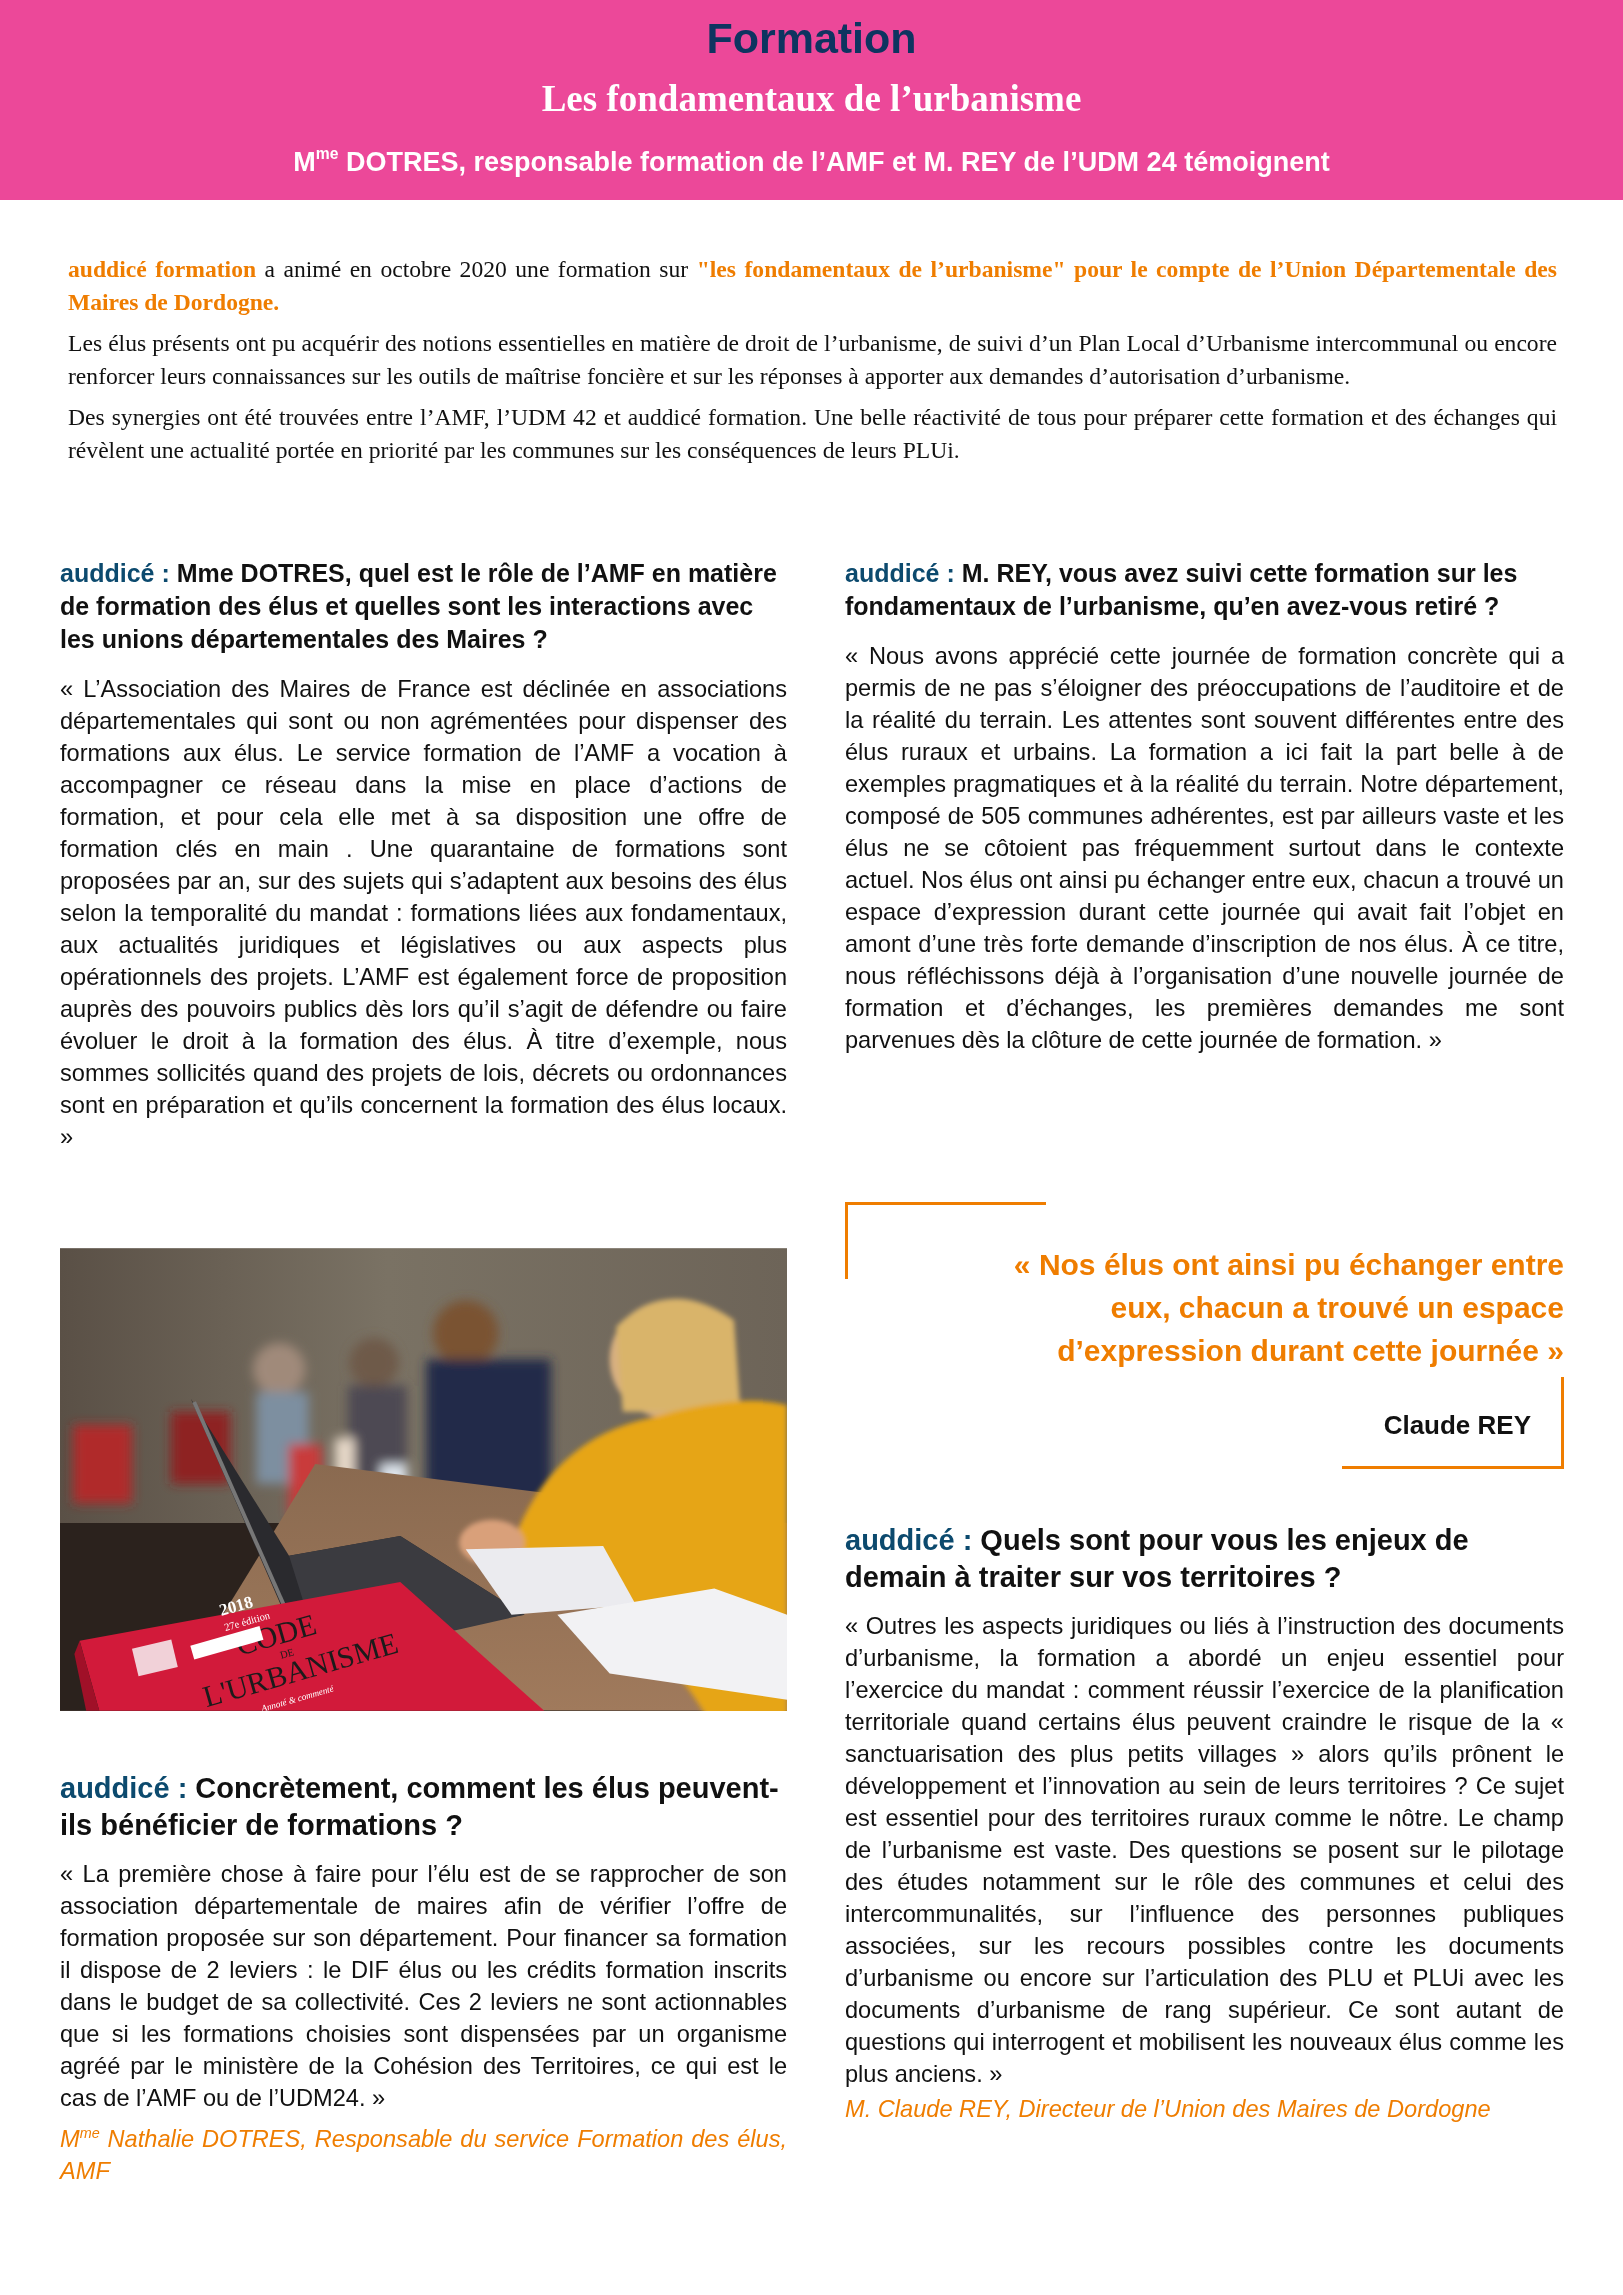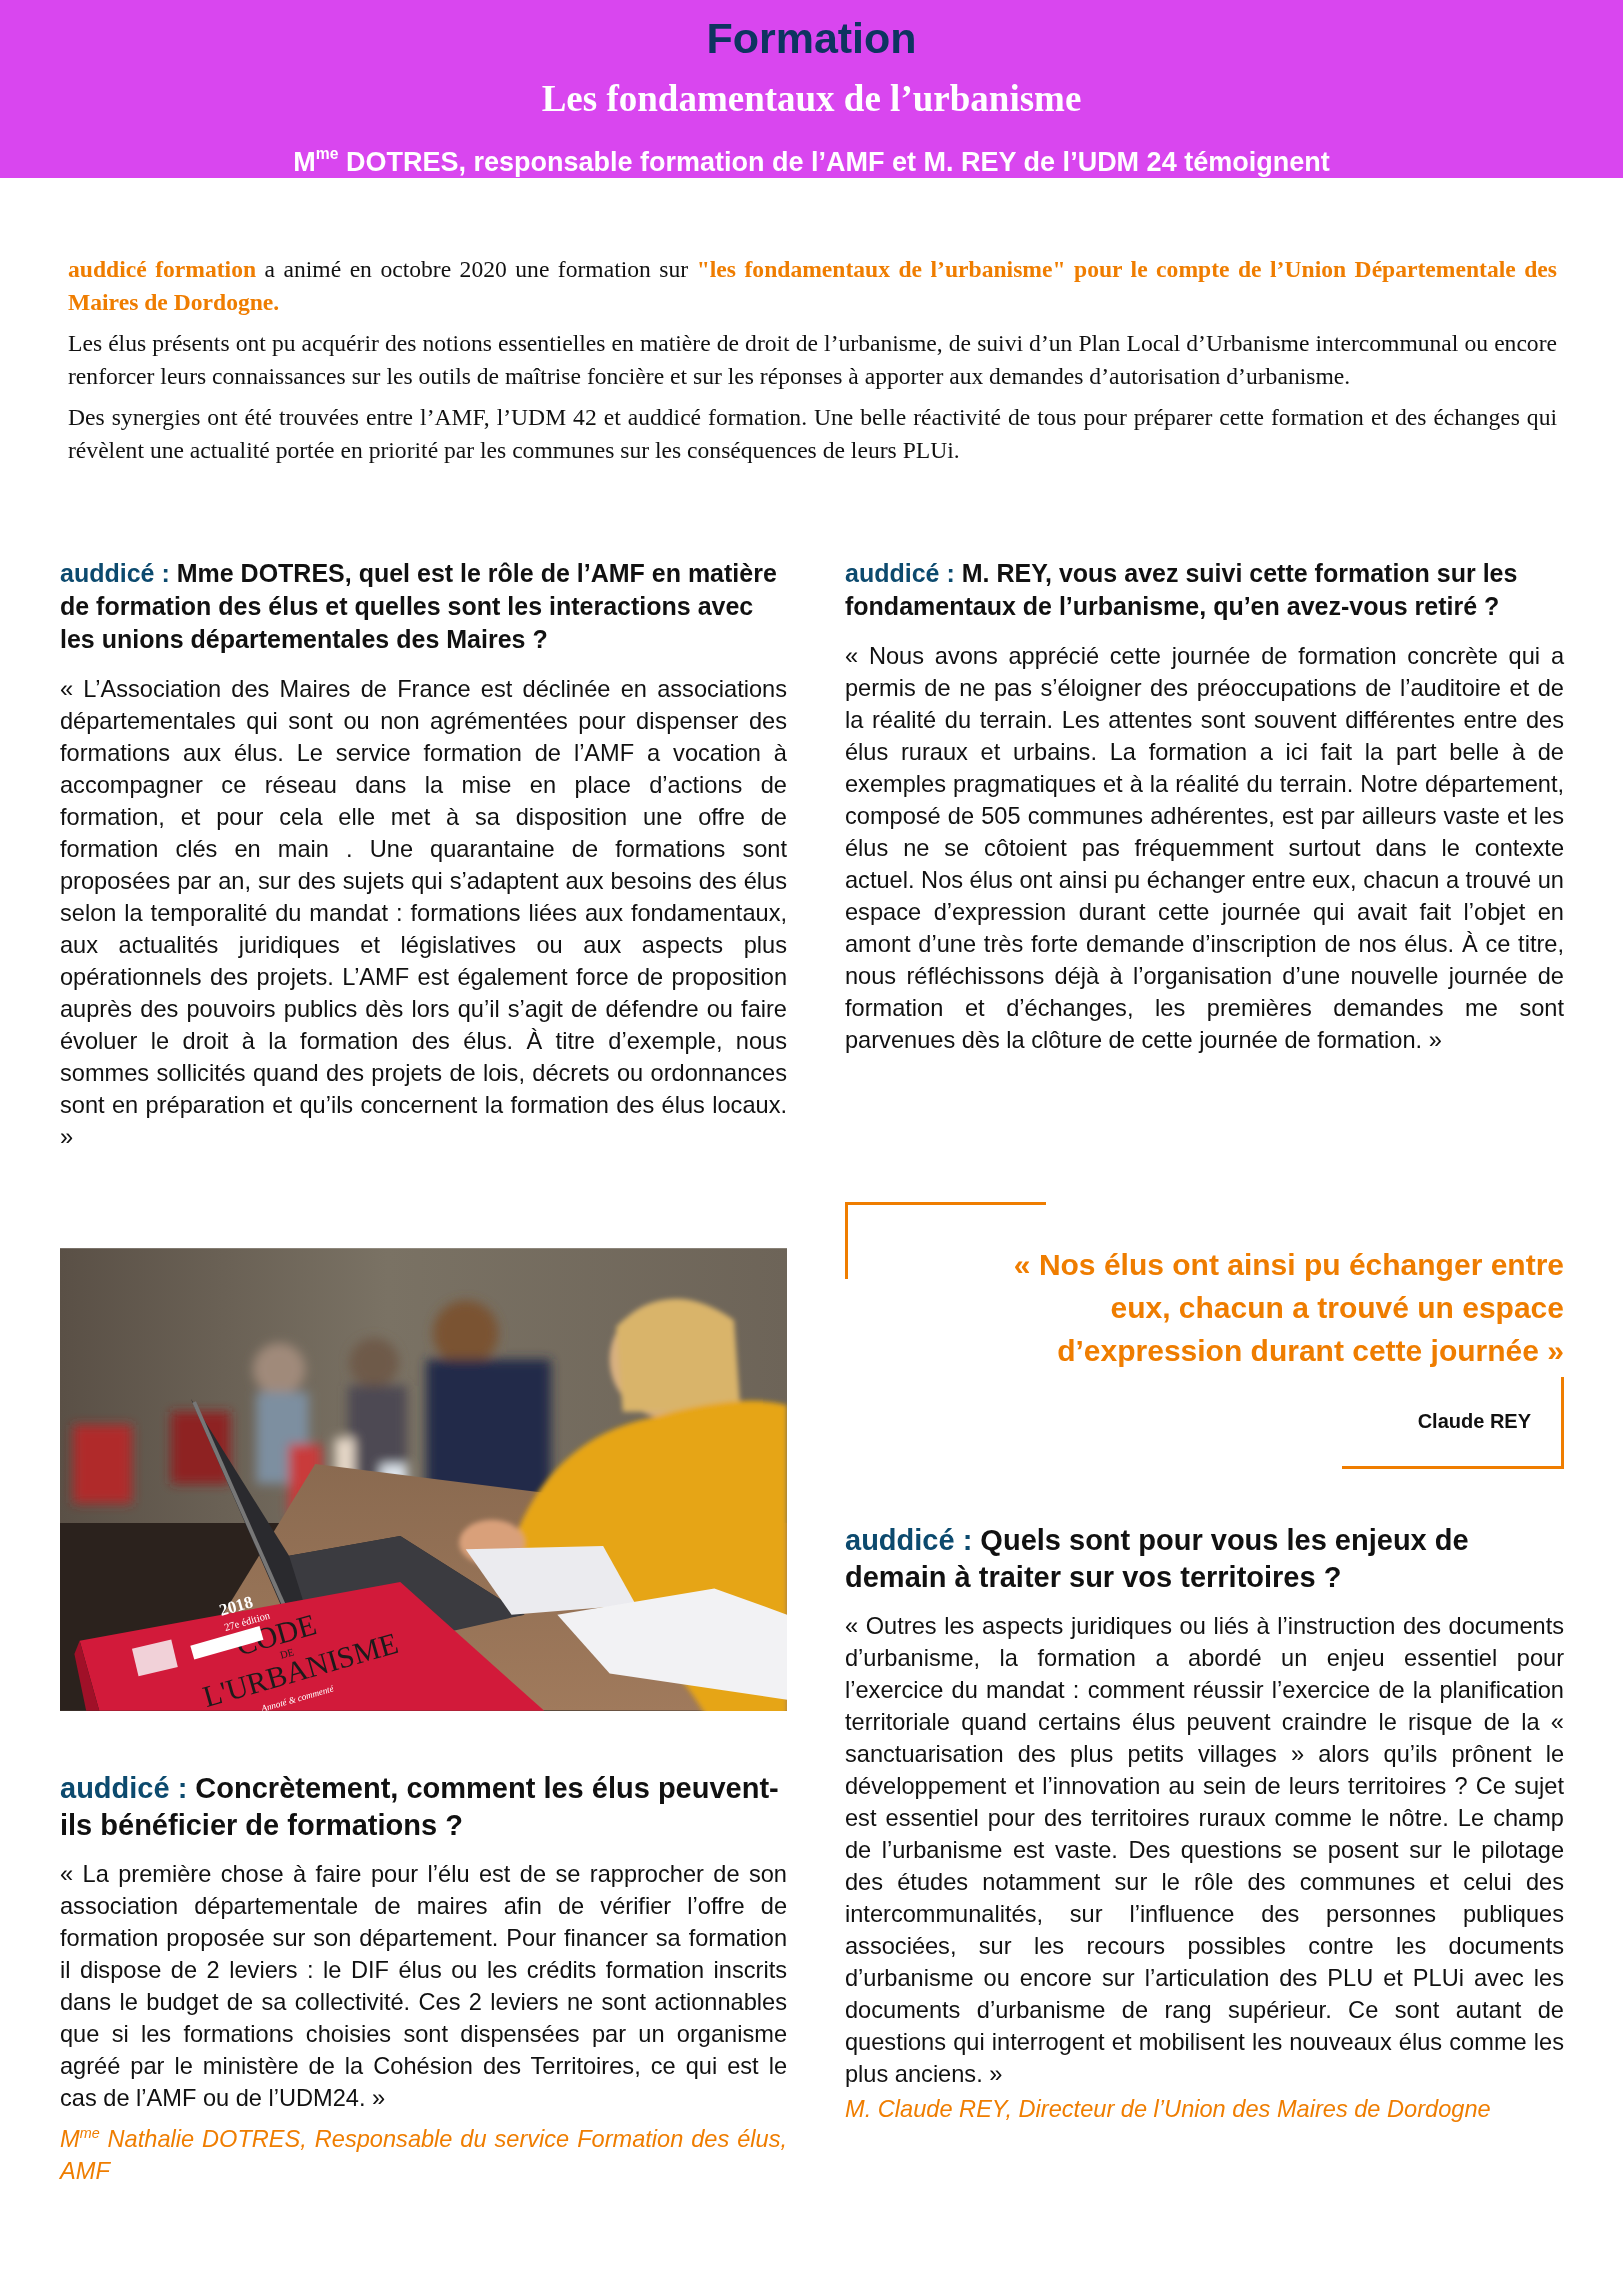--- a/index.html
+++ b/index.html
@@ -1,18 +1,18 @@
 <!DOCTYPE html>
 <html style="font-size:10.5px"><head>
 <meta charset="utf-8">
 <style>
   html, body { margin: 0; padding: 0; background: #ffffff; }
   body { width: 1623px; height: 2295px; position: relative; overflow: hidden;
          font-family: "Liberation Sans", "DejaVu Sans", sans-serif; color: #111; }
-  .header { position: absolute; left: 0; top: 0; width: 1623px; height: 178px; background: #d946ef; }
+  .header { position: absolute; left: 0; top: 0; width: 1623px; height: 200px; background: #ec4899; }
   .header .title { position: absolute; left: 0; width: 100%; top: 14.4px; text-align: center;
                    font-size: 43px; font-weight: bold; color: #0E3460; }
   .header .subtitle { position: absolute; left: 0; width: 100%; top: 77px; text-align: center;
                       font-size: 37px; font-weight: bold; color: #ffffff; font-family: Liberation Serif, serif; }
   .header .byline { position: absolute; left: 0; width: 100%; top: 145px; text-align: center;
                     font-size: 27px; font-weight: bold; color: #ffffff; }
   .header .byline sup { font-size: 15.7px; vertical-align: 11.8px; }
 
   .intro { position: absolute; left: 60px; top: 245px; width: 1505px; font-size: 23.6px; line-height: 33px;
            text-align: justify; }
@@ -29,21 +29,21 @@
   .answer { margin: 0; text-align: justify; }
   .signature { margin: 0; color: #EF7D00; font-style: italic; text-align: justify; }
   .signature sup { font-size: 14.4px; vertical-align: 9.2px; }
 
   .photo { position: absolute; left: 60px; top: 1248px; width: 727px; height: 463px; overflow: hidden; }
 
   .pullquote { position: absolute; left: 845px; top: 1202px; width: 719px; height: 266px; }
   .pq-line { position: absolute; background: #EF7D00; }
   .pullquote .pq-text { position: absolute; left: 0; width: 100%; top: 41px; text-align: right;
                         font-size: 30px; line-height: 43px; font-weight: bold; color: #EF7D00; }
-  .pullquote .pq-author { position: absolute; right: 33px; top: 208px; font-size: 20px; font-weight: bold; color: #111; }
+  .pullquote .pq-author { position: absolute; right: 33px; top: 208px; font-size: 26px; font-weight: bold; color: #111; }
 </style>
 </head>
 <body>
 
 <div class="header">
   <div class="title">Formation</div>
   <div class="subtitle">Les fondamentaux de l’urbanisme</div>
   <div class="byline"><span>M</span><sup>me</sup><span> DOTRES, responsable formation de l’AMF et M. REY de l’UDM 24 témoignent</span></div>
 </div>
 

